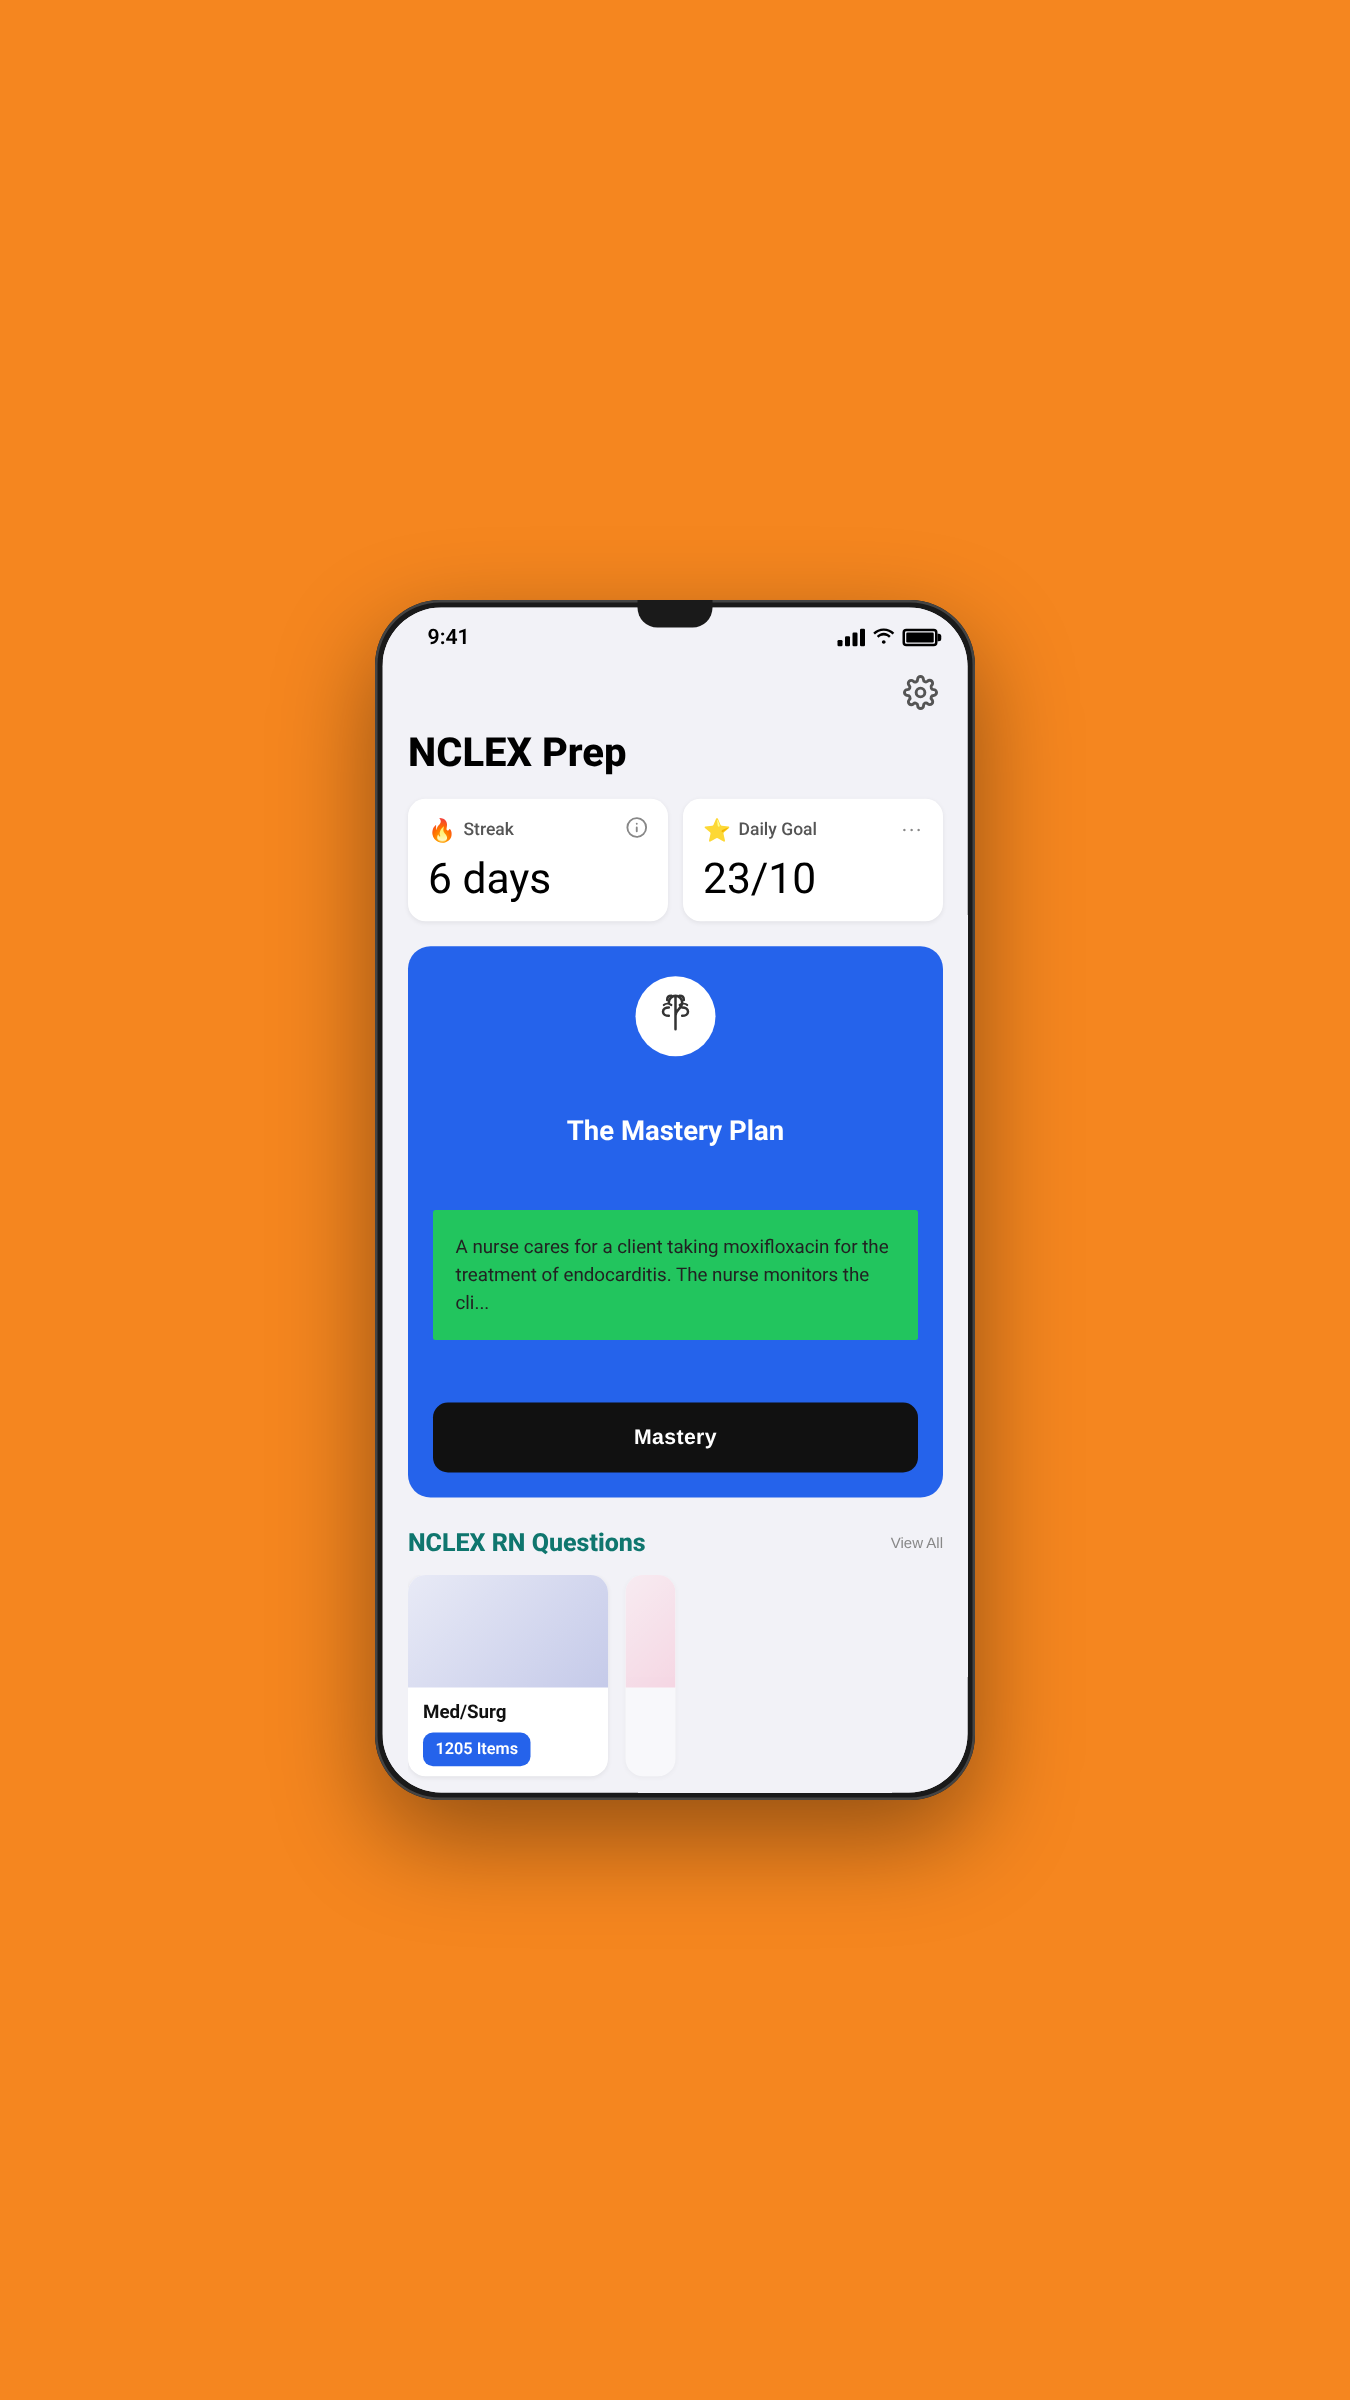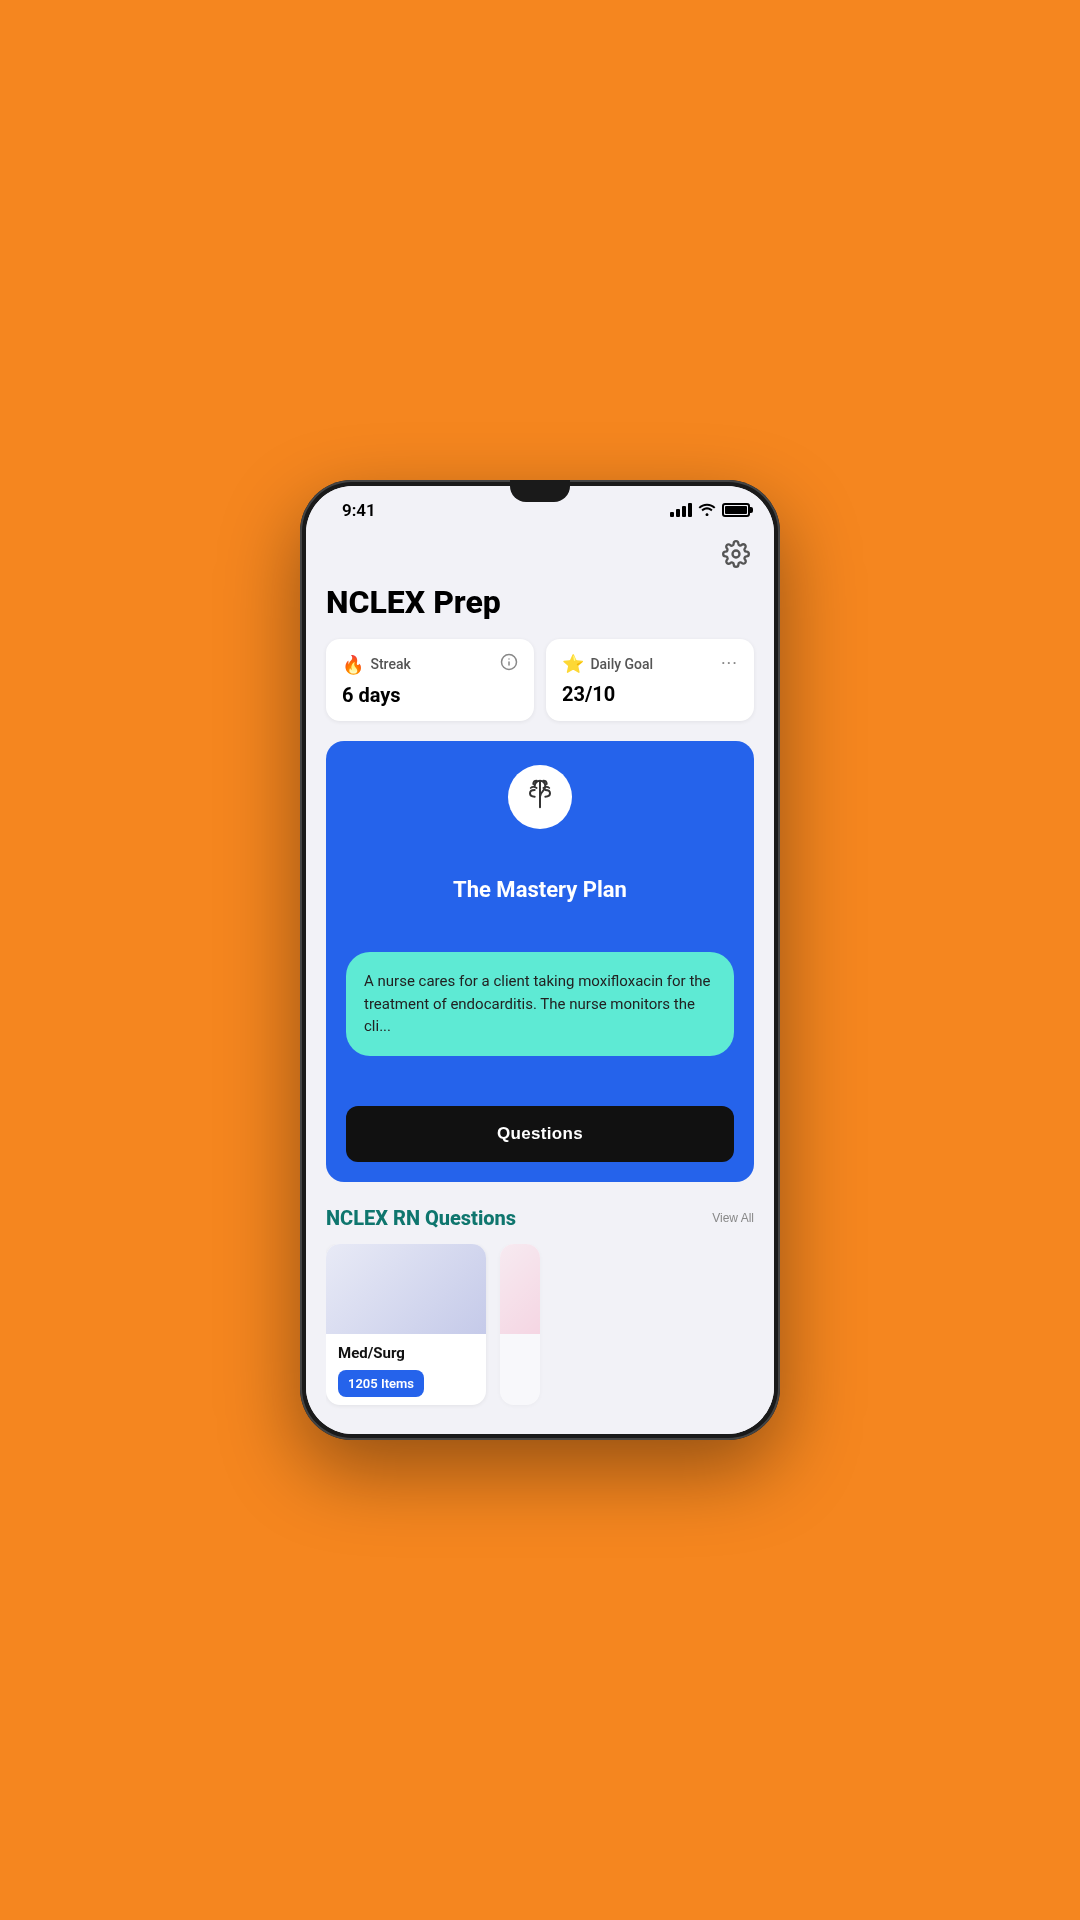--- a/index.html
+++ b/index.html
@@ -203,22 +203,22 @@
       color: #888;
     }
 
     .stat-more-icon {
       font-size: 18px;
       color: #888;
       letter-spacing: 1px;
     }
 
     .stat-value {
-      font-size: 20px;
-      font-weight: 700;
+      font-size: 34px;
+      font-weight: 400;
       color: #000;
     }
 
     
     .mastery-card {
       background: #2563EB;
       border-radius: 18px;
       padding: 24px 20px 20px;
       margin-bottom: 24px;
       display: flex;
@@ -245,22 +245,22 @@
 
     .mastery-title {
       font-size: 22px;
       font-weight: 700;
       color: #fff;
       margin-bottom: 16px;
       text-align: center;
     }
 
     .mastery-question-card {
-      background: #5eead4;
-      border-radius: 24px;
+      background: #22c55e;
+      border-radius: 2px;
       padding: 18px;
       width: 100%;
       margin-bottom: 16px;
     }
 
     .mastery-question-text {
       font-size: 15px;
       color: #222;
       line-height: 1.5;
     }
@@ -444,21 +444,21 @@
             </svg>
           </span>
         </div>
 
         <h2 class="mastery-title">The Mastery Plan</h2>
 
         <div class="mastery-question-card">
           <p class="mastery-question-text">A nurse cares for a client taking moxifloxacin for the treatment of endocarditis. The nurse monitors the cli...</p>
         </div>
 
-        <button class="continue-btn">Questions</button>
+        <button class="continue-btn">Mastery</button>
       </div>
 
       <div class="section-header">
         <h3 class="section-title">NCLEX RN Questions</h3>
         <button class="view-all-btn">View All</button>
       </div>
 
       <div class="categories-row">
 
         <div class="category-card">

